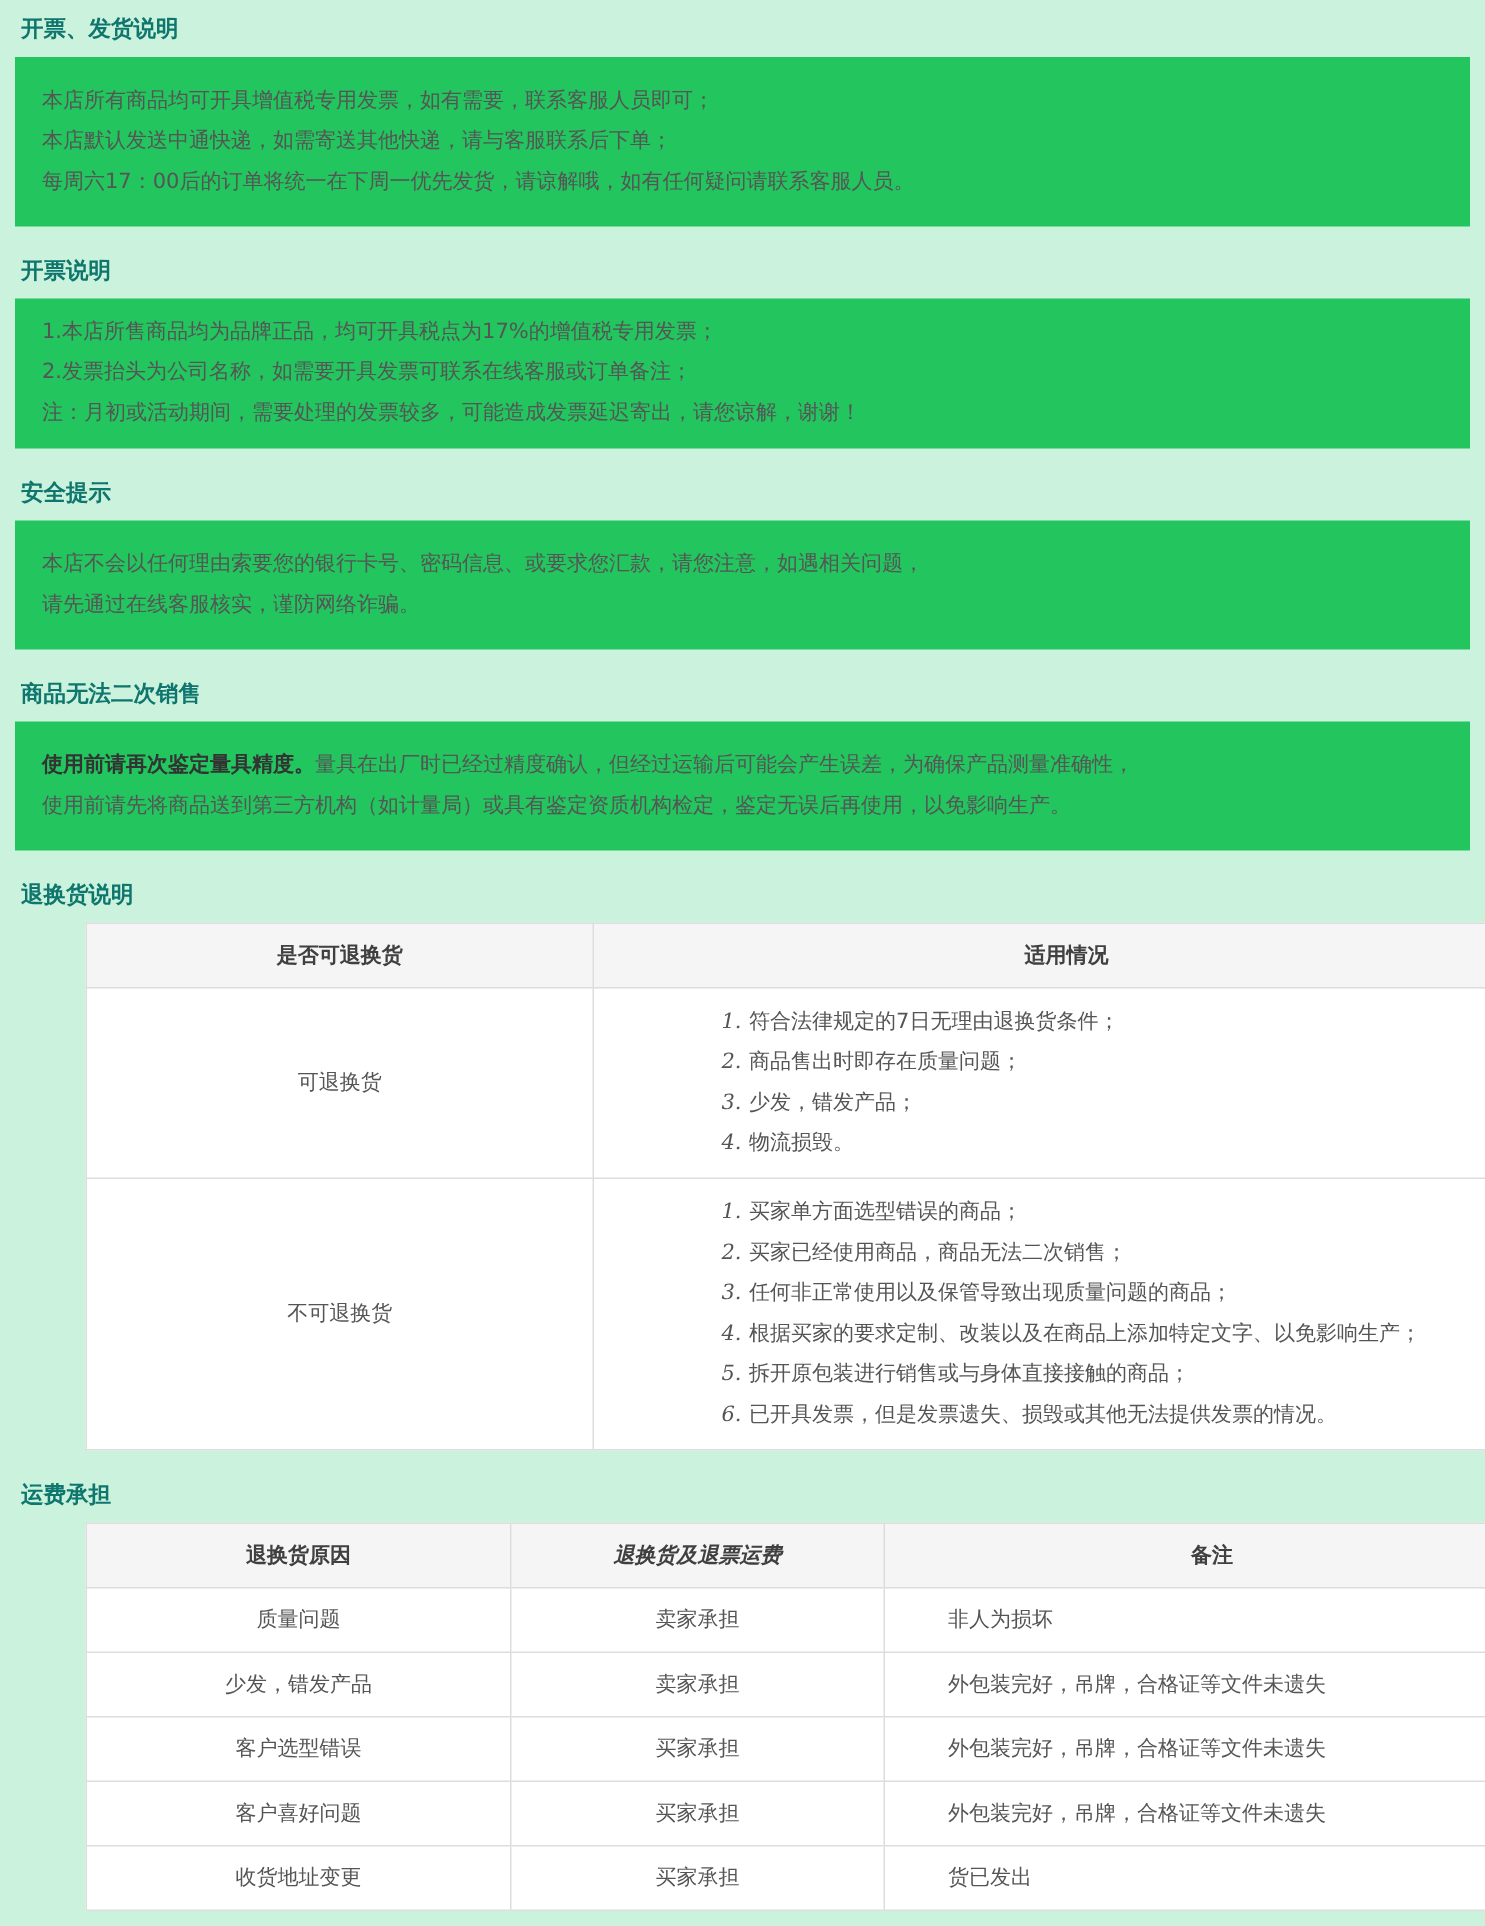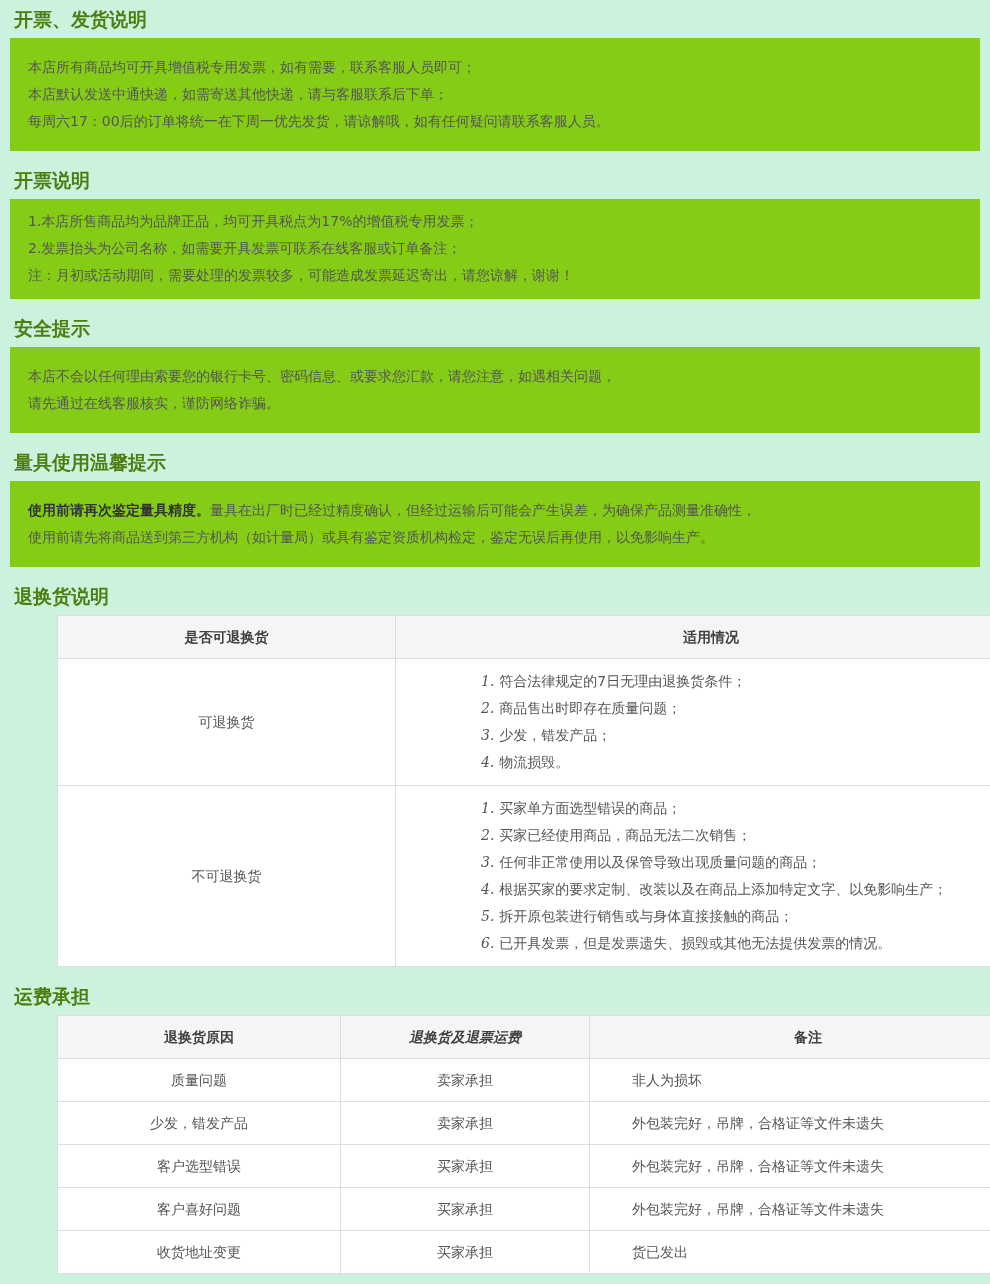--- a/index.html
+++ b/index.html
@@ -8,29 +8,29 @@
     font-family:"DejaVu Sans","Liberation Sans",sans-serif;
     color:#555;
     font-size:14px;
   }
   .page{
     width:990px;
     box-sizing:border-box;
     padding:10px 10px 16px;
   }
   .sec-title{
-    color:#4d7c0f;
-    font-size:19px;
+    color:#0f766e;
+    font-size:15px;
     font-weight:bold;
     line-height:18px;
     margin:20px 4px 10px;
   }
   .sec-title.first{margin-top:0;}
   .box{
-    background:#84cc16;
+    background:#22c55e;
     padding:16px 18px;
   }
   .box p{margin:0;line-height:27px;}
   .box.tight{padding:9px 18px 10px;}
   .lead{font-weight:bold;color:#333;}
   table{
     width:100%;
     border-collapse:collapse;
     background:#ffffff;
     table-layout:fixed;
@@ -89,21 +89,21 @@
     <p>2.发票抬头为公司名称，如需要开具发票可联系在线客服或订单备注；</p>
     <p>注：月初或活动期间，需要处理的发票较多，可能造成发票延迟寄出，请您谅解，谢谢！</p>
   </div>
 
   <h2 class="sec-title">安全提示</h2>
   <div class="box">
     <p>本店不会以任何理由索要您的银行卡号、密码信息、或要求您汇款，请您注意，如遇相关问题，</p>
     <p>请先通过在线客服核实，谨防网络诈骗。</p>
   </div>
 
-  <h2 class="sec-title">量具使用温馨提示</h2>
+  <h2 class="sec-title">商品无法二次销售</h2>
   <div class="box">
     <p><span class="lead">使用前请再次鉴定量具精度。</span><span>量具在出厂时已经过精度确认，但经过运输后可能会产生误差，为确保产品测量准确性，</span></p>
     <p>使用前请先将商品送到第三方机构（如计量局）或具有鉴定资质机构检定，鉴定无误后再使用，以免影响生产。</p>
   </div>
 
   <h2 class="sec-title">退换货说明</h2>
   <table class="t-returns">
     <thead>
       <tr>
         <th class="col-status">是否可退换货</th>

